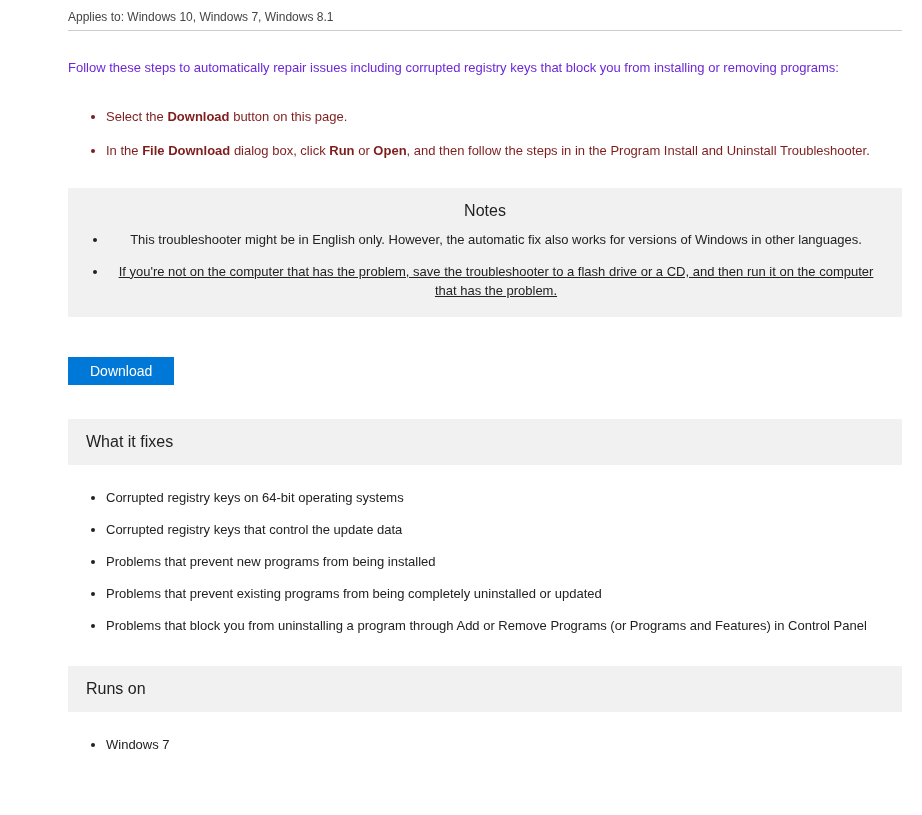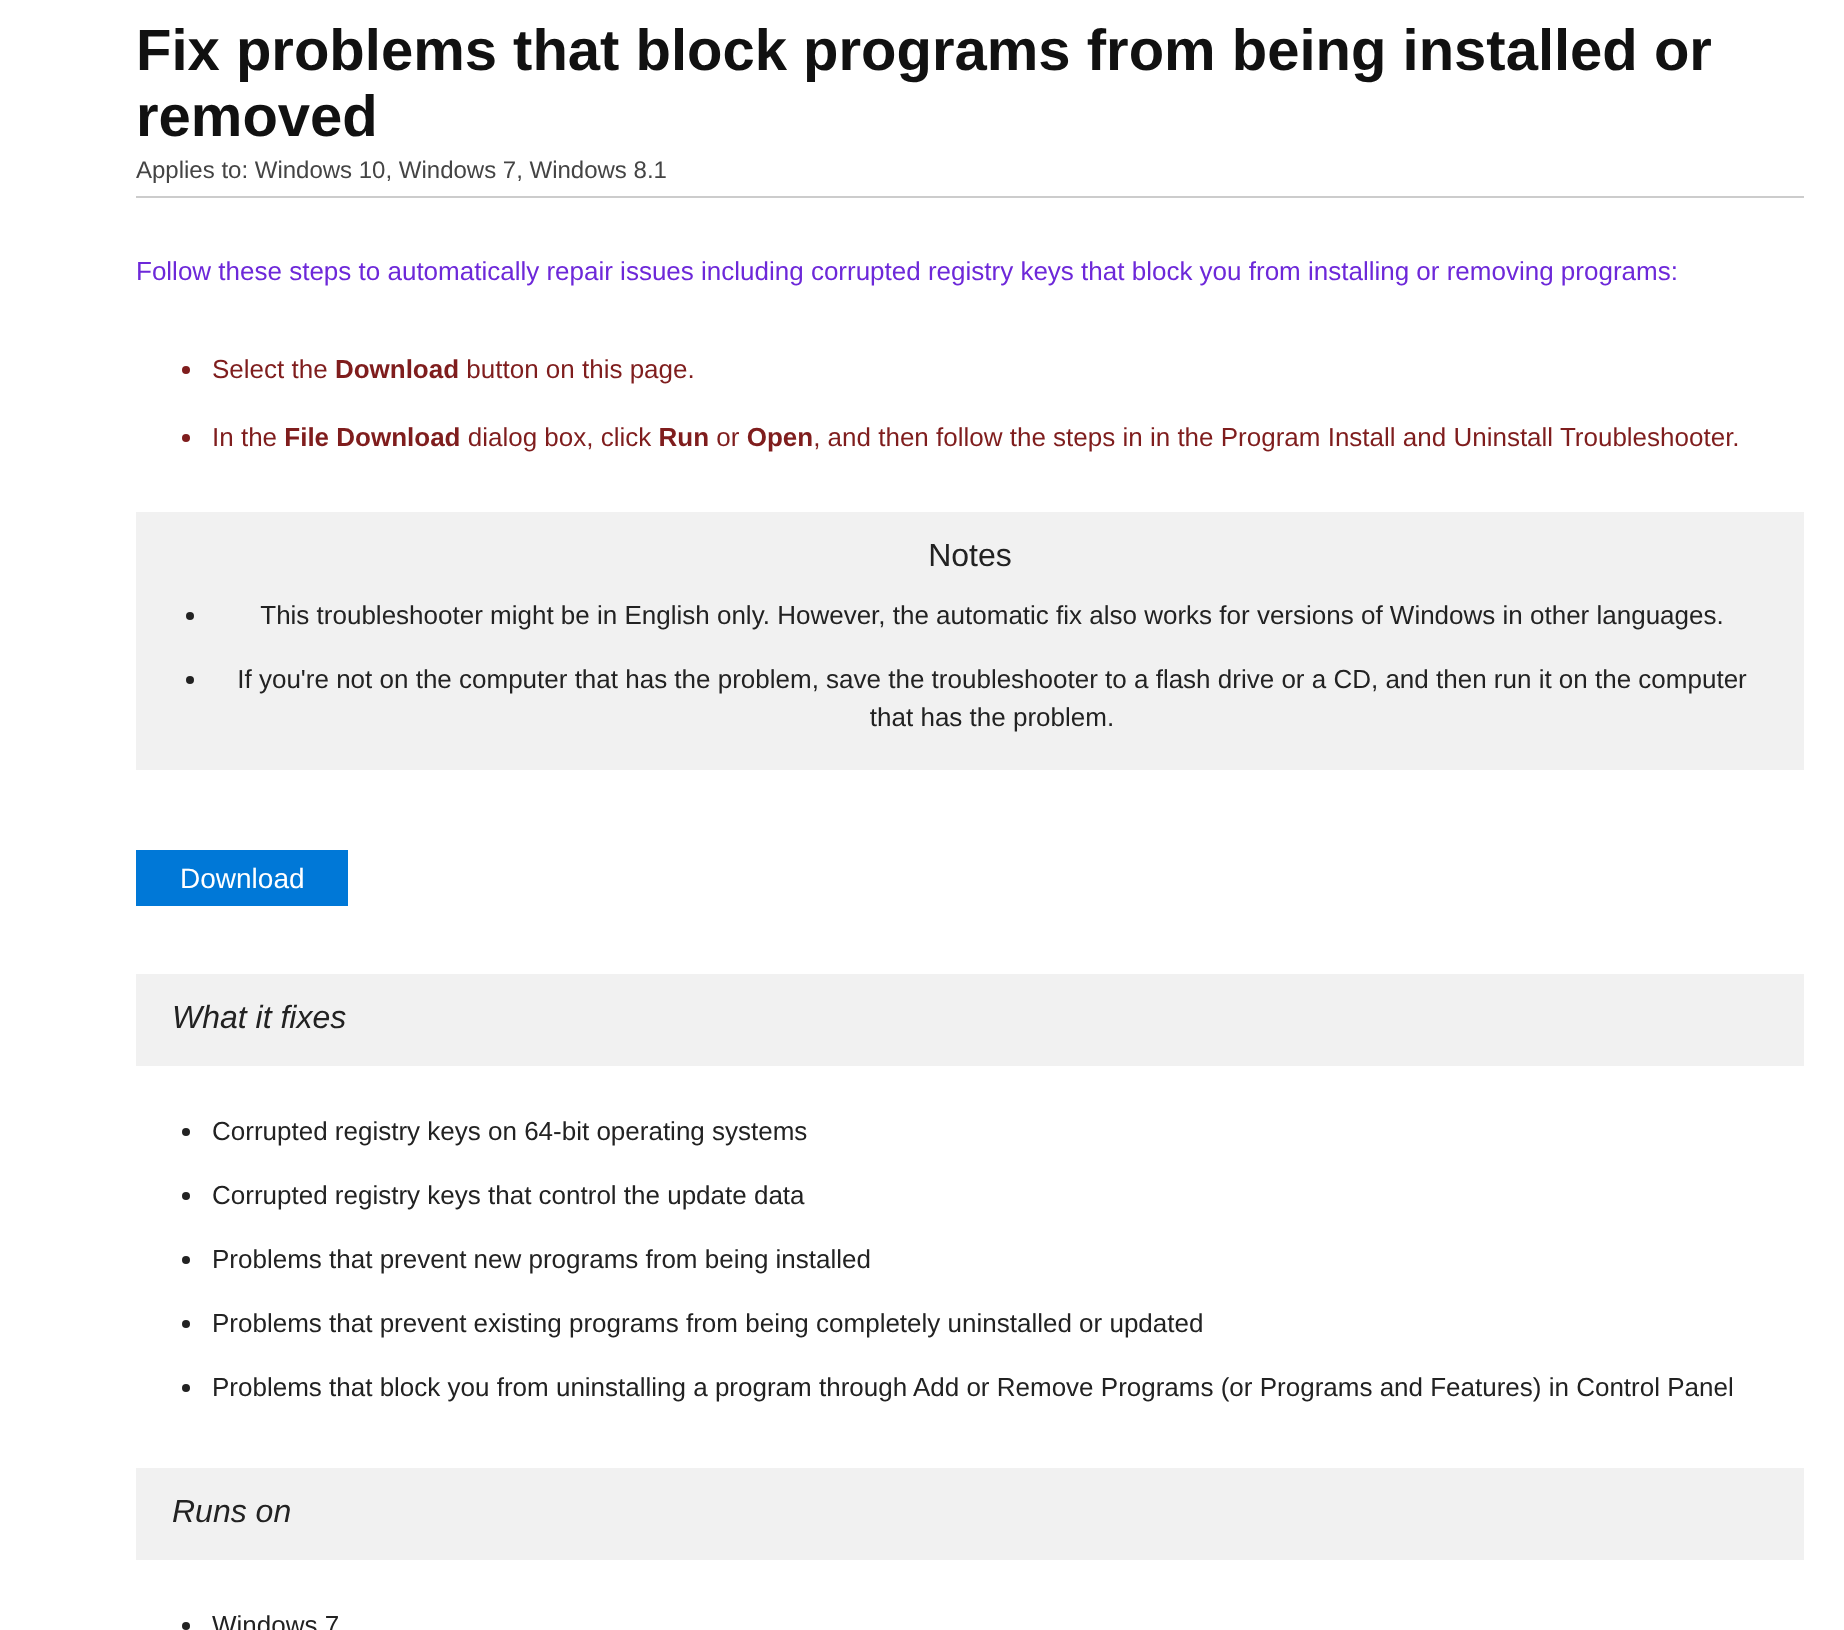--- a/index.html
+++ b/index.html
@@ -63,60 +63,58 @@
     margin: 0;
     padding-left: 22px;
     list-style: disc;
   }
   ul.notes-list li {
     font-size: 13px;
     color: #222;
     margin-bottom: 12px;
     line-height: 1.5;
   }
-  ul.notes-list li:last-child { margin-bottom: 0; }
+  ul.notes-list li:last-child { margin-bottom: 0; text-decoration: underline; }
   .download-btn {
     display: inline-block;
     background: #0078d7;
     color: #fff;
     border: none;
     font-size: 14px;
     padding: 6px 22px;
     cursor: pointer;
     margin-bottom: 24px;
     font-family: inherit;
   }
   .section-bar {
     background: #f1f1f1;
     padding: 14px 18px;
     font-size: 16px;
     color: #222;
     margin: 10px 0 24px 0;
-    font-style: italic;
   }
   ul.fix-list, ul.runs-list {
     margin: 0 0 30px 0;
     padding-left: 38px;
     list-style: disc;
   }
   ul.fix-list li, ul.runs-list li {
     font-size: 13px;
     color: #222;
     margin-bottom: 14px;
     line-height: 1.4;
   }
   ul.runs-list li { margin-bottom: 10px; }
   ul.runs-list { margin-bottom: 10px; }
 </style>
 </head>
 <body>
 
 <div class="page">
 
-  <h1 class="title">Fix problems that block programs from being installed or removed</h1>
   <div class="applies">Applies to: Windows 10, Windows 7, Windows 8.1</div>
   <hr class="hr">
 
   <p class="intro">Follow these steps to automatically repair issues including corrupted registry keys that block you from installing or removing programs:</p>
 
   <ul class="steps">
     <li>
       <span>Select the </span><b>Download</b><span> button on this page.</span>
     </li>
     <li>

